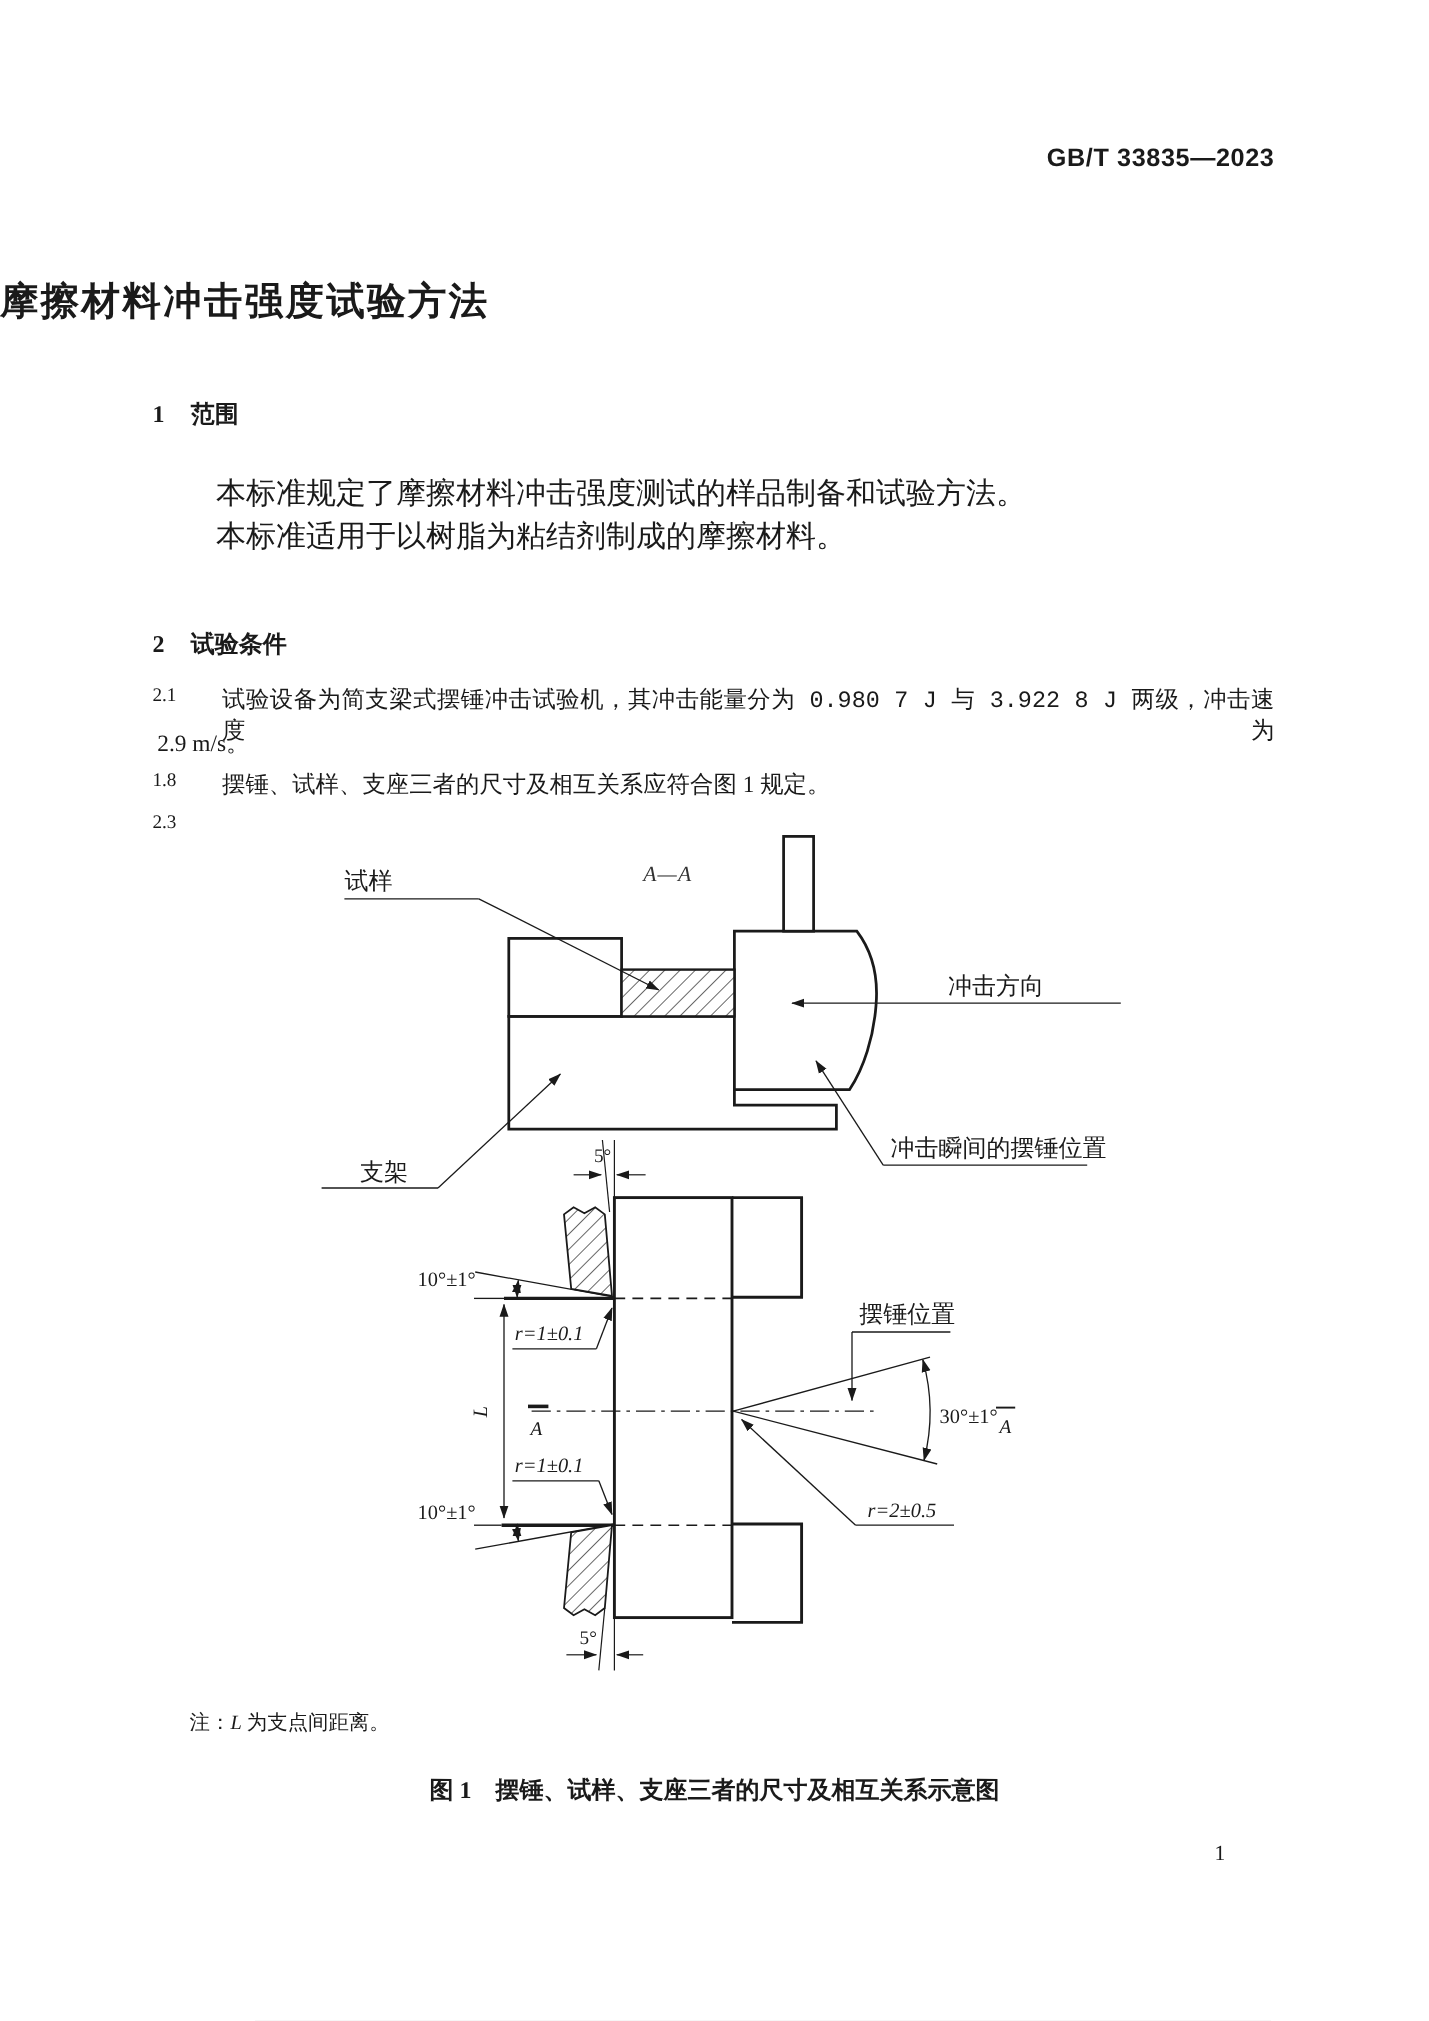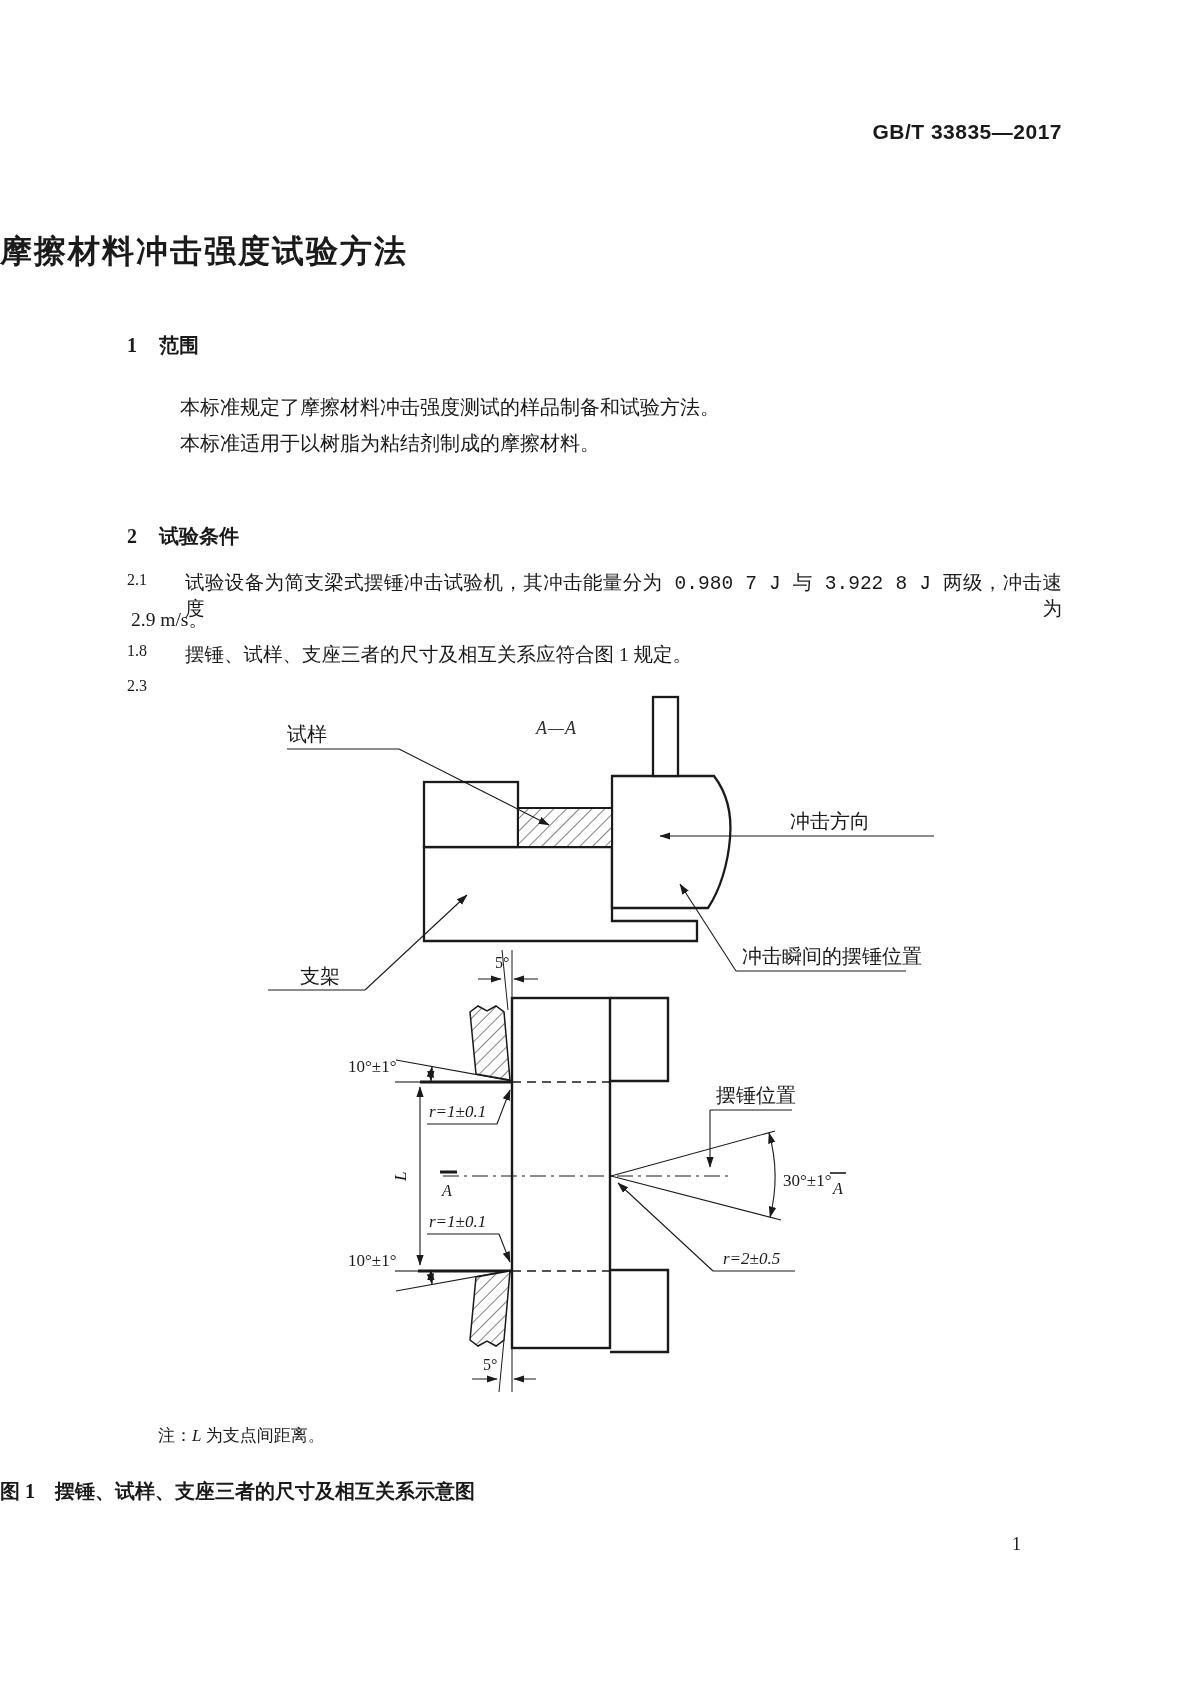--- a/index.html
+++ b/index.html
@@ -9,44 +9,44 @@
     margin:0 auto;overflow:hidden;
   }
   .abs{position:absolute;}
   .std-num{left:0;width:1062px;top:120px;text-align:right;
     font-family:"Liberation Sans","DejaVu Sans",sans-serif;font-weight:bold;
     font-size:21px;letter-spacing:.5px;}
   .doc-title{left:0;width:1191px;top:230px;text-align:left;
     font-weight:bold;font-size:32px;letter-spacing:2px;}
   .sec-head{left:127px;font-weight:bold;font-size:20px;}
   .sec-head .sec-title{margin-left:22px;margin-top:34px;}
-  .para{left:180px;width:882px;font-size:20px;line-height:1.35;font-family:Liberation Mono, monospace;}
+  .para{left:180px;width:882px;font-size:25px;line-height:1.35;}
   .clause-num{left:127px;font-size:16px;}
   .clause-body{left:185px;width:877px;font-size:19.5px;line-height:1.35;text-align:justify;}
   .stretch{text-align-last:justify;font-family:Liberation Mono, monospace;}
   .cont-line{left:131px;width:931px;font-size:19.5px;}
   .fig-note{left:158px;top:1424px;font-size:17px;}
   .fig-note .sym{font-style:italic;}
-  .fig-caption{left:0;width:1191px;top:1478px;text-align:left;
+  .fig-caption{left:0;width:1191px;top:1478px;text-align:center;
     font-weight:bold;font-size:20px;}
   .page-num{left:1012px;top:1534px;font-size:18px;}
   svg.fig{position:absolute;left:0;top:0;width:1191px;height:1684px;}
   svg .cjk{font-family:"Liberation Serif","DejaVu Serif",serif;font-size:20px;fill:#1a1a1a;}
   svg .dim{font-family:"Liberation Serif","DejaVu Serif",serif;font-size:17px;fill:#1a1a1a;}
   svg .dims{font-size:16px;}
   svg .it{font-style:italic;}
   svg .sec{font-family:"Liberation Serif","DejaVu Serif",serif;font-size:18px;
     font-style:italic;fill:#333;letter-spacing:1px;}
 </style>
 </head>
 <body>
 
 <div class="page">
 
-  <div class="abs std-num">GB/T 33835—2017</div>
+  <div class="abs std-num">GB/T 33835—2023</div>
 
   <div class="abs doc-title">摩擦材料冲击强度试验方法</div>
 
   <div class="abs sec-head" style="top:332px">
     <span>1</span><span class="sec-title">范围</span>
   </div>
 
   <div class="abs para" style="top:395px">本标准规定了摩擦材料冲击强度测试的样品制备和试验方法。</div>
   <div class="abs para" style="top:431px">本标准适用于以树脂为粘结剂制成的摩擦材料。</div>
 

